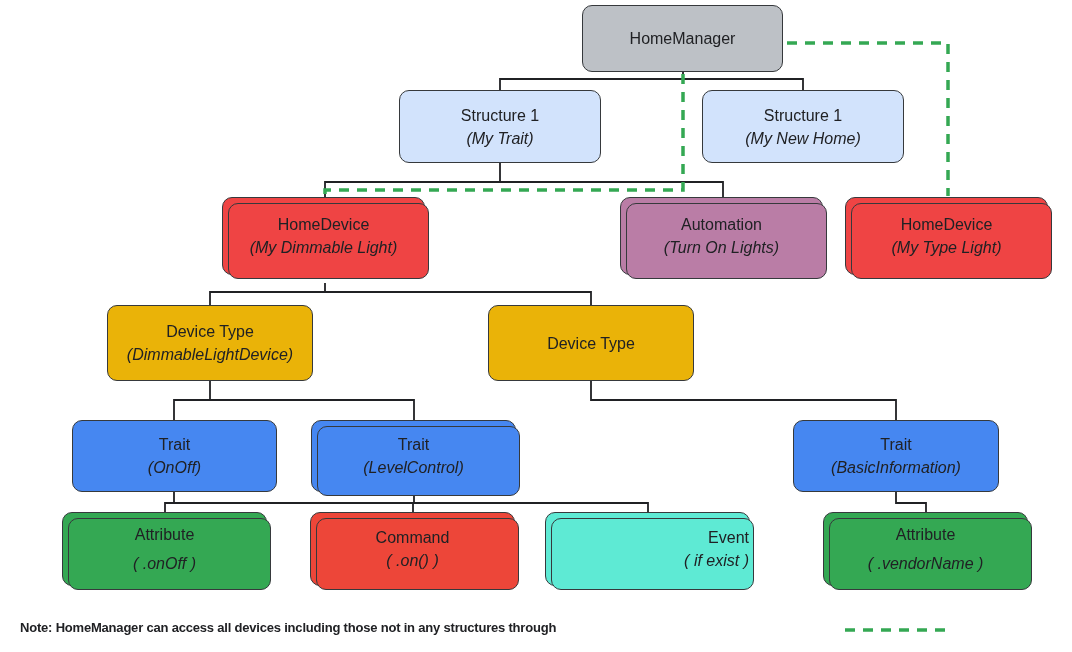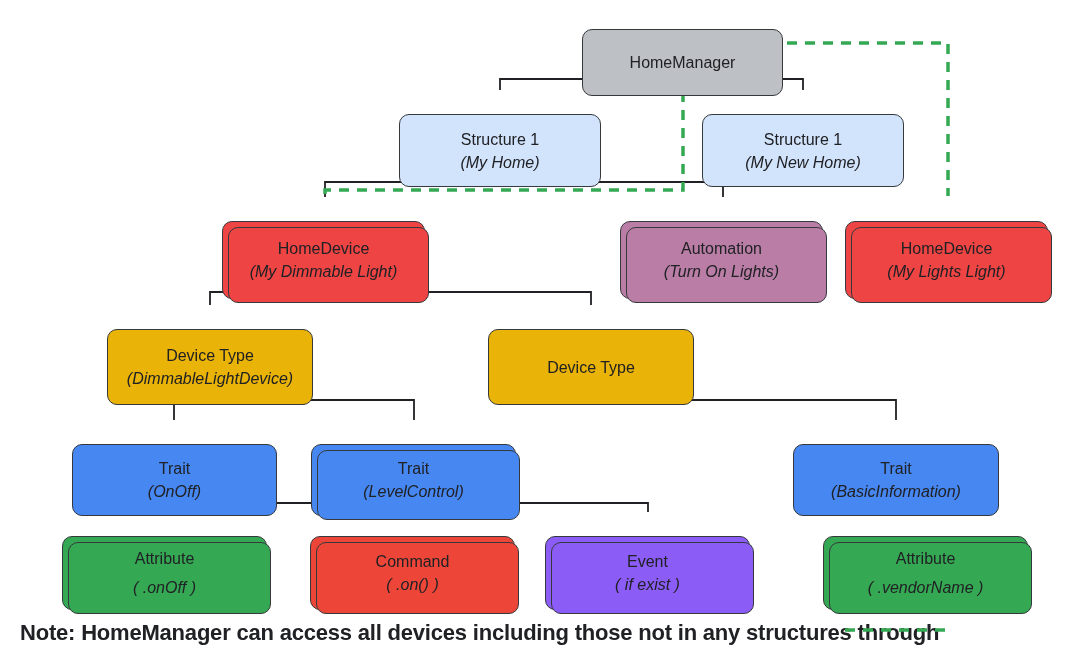--- a/index.html
+++ b/index.html
@@ -3,58 +3,58 @@
 <meta charset="utf-8">
 <style>
   html,body{margin:0;padding:0;background:#ffffff;}
   #canvas{
     position:relative;width:1072px;height:652px;background:#ffffff;overflow:hidden;
     font-family:"Liberation Sans","DejaVu Sans",sans-serif;color:#202124;
   }
   #wires{position:absolute;left:0;top:0;width:1072px;height:652px;}
   .node{
     position:absolute;z-index:1;display:flex;flex-direction:column;align-items:center;justify-content:center;
-    border:1.6px solid #36393c;border-radius:10px;text-align:center;box-sizing:border-box;margin-top:24px;
+    border:1.6px solid #36393c;border-radius:10px;text-align:center;box-sizing:border-box;
   }
   .node .label{font-size:16px;line-height:23px;font-weight:400;}
   .node .sublabel{font-size:16px;line-height:23px;font-style:italic;}
   .stacked::after{
     content:"";position:absolute;z-index:-1;left:5px;top:5px;width:100%;height:100%;
     background:inherit;border:inherit;border-radius:inherit;box-sizing:border-box;
   }
   
   .c-gray{background:#bdc1c6;}
   .c-lightblue{background:#d2e3fc;}
   .c-cream{background:#ef4444;}
   .c-purple{background:#ba7da6;}
   .c-orange{background:#eab308;}
   .c-blue{background:#4687f1;}
   .c-green{background:#34a853;gap:6px;}
   .c-red{background:#ed4639;}
-  .c-yellow{background:#8b5cf6;}
+  .c-yellow{background:#5eead4;align-items:flex-end;}
   
   .n-homemanager{left:582px;top:5px;width:201px;height:67px;}
   .n-structure1{left:399px;top:90px;width:202px;height:73px;}
   .n-structure2{left:702px;top:90px;width:202px;height:73px;}
   .n-dimmable{left:222px;top:197px;width:203px;height:78px;}
   .n-automation{left:620px;top:197px;width:203px;height:78px;}
   .n-superlight{left:845px;top:197px;width:203px;height:78px;}
   .n-devicetype1{left:107px;top:305px;width:206px;height:76px;}
   .n-devicetype2{left:488px;top:305px;width:206px;height:76px;}
   .n-trait-onoff{left:72px;top:420px;width:205px;height:72px;}
   .n-trait-level{left:311px;top:420px;width:205px;height:72px;}
   .n-trait-basic{left:793px;top:420px;width:206px;height:72px;}
   .n-attr-onoff{left:62px;top:512px;width:205px;height:74px;}
   .n-command{left:310px;top:512px;width:205px;height:74px;}
   .n-event{left:545px;top:512px;width:205px;height:74px;}
   .n-attr-vendor{left:823px;top:512px;width:205px;height:74px;}
   
   .note{position:absolute;left:20px;top:620px;width:1040px;height:26px;z-index:1;}
   .note-text{
-    position:absolute;left:0;top:0;font-size:22px;font-weight:700;letter-spacing:-0.2px;color:#202124;white-space:nowrap;
+    position:absolute;left:0;top:0;font-size:13px;font-weight:700;letter-spacing:-0.2px;color:#202124;white-space:nowrap;
   }
   .note-legend{position:absolute;left:825px;top:7px;}
 </style>
 </head>
 <body>
 
 <div id="canvas">
 
   <svg id="wires" viewBox="0 0 1072 652" xmlns="http://www.w3.org/2000/svg">
 
@@ -73,41 +73,41 @@
       <path d="M787 43 H948 V196"></path>
     </g>
   </svg>
 
   <div class="node c-gray n-homemanager">
     <div class="label">HomeManager</div>
   </div>
 
   <div class="node c-lightblue n-structure1">
     <div class="label">Structure 1</div>
-    <div class="sublabel">(My Home)</div>
+    <div class="sublabel">(My Trait)</div>
   </div>
 
   <div class="node c-lightblue n-structure2">
     <div class="label">Structure 1</div>
     <div class="sublabel">(My New Home)</div>
   </div>
 
   <div class="node c-cream stacked n-dimmable">
     <div class="label">HomeDevice</div>
     <div class="sublabel">(My Dimmable Light)</div>
   </div>
 
   <div class="node c-purple stacked n-automation">
     <div class="label">Automation</div>
     <div class="sublabel">(Turn On Lights)</div>
   </div>
 
   <div class="node c-cream stacked n-superlight">
     <div class="label">HomeDevice</div>
-    <div class="sublabel">(My Lights Light)</div>
+    <div class="sublabel">(My Type Light)</div>
   </div>
 
   <div class="node c-orange n-devicetype1">
     <div class="label">Device Type</div>
     <div class="sublabel">(DimmableLightDevice)</div>
   </div>
 
   <div class="node c-orange n-devicetype2">
     <div class="label">Device Type</div>
   </div>

